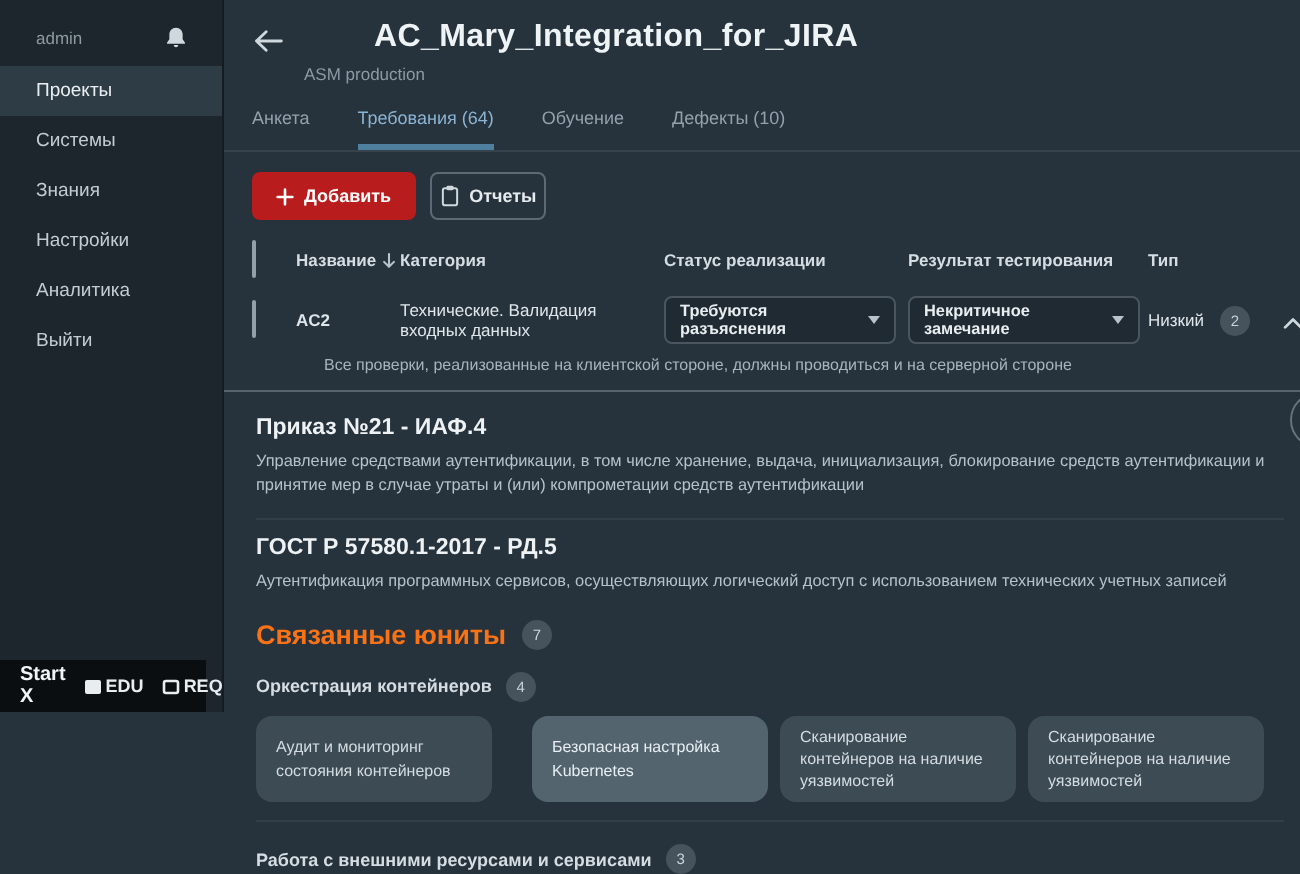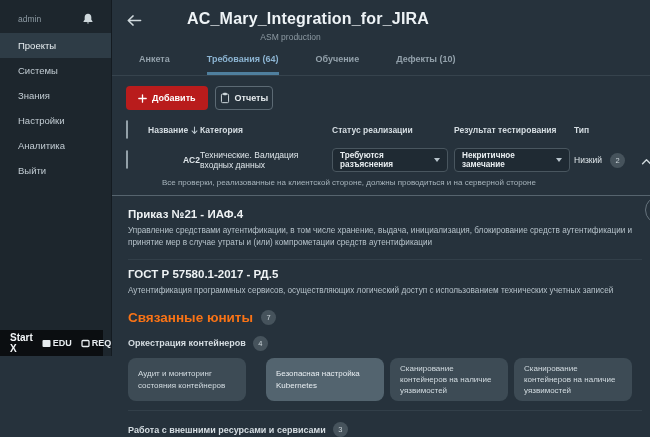--- a/index.html
+++ b/index.html
@@ -20,38 +20,38 @@
   .taskbar { position:absolute; left:0; bottom:0; width:103px; height:26px;
     background:#0b0e11; display:flex; align-items:center; gap:9px; padding:0 10px; }
   .tb-start { font-size:10px; font-weight:bold; color:#f2f5f7; }
   .tb-app { display:flex; align-items:center; gap:2px; font-size:9px; font-weight:bold; color:#e8edf0; }
 
   
   .main { position:relative; flex:1; height:437px; background:#26323c; }
   .hdr { display:flex; align-items:flex-start; gap:10px; padding:10px 14px 0 14px; }
   .back-btn { margin-top:4px; cursor:pointer; }
   .title { font-size:16px; font-weight:bold; color:#eef3f6; letter-spacing:.2px;margin-left:35px; }
-  .subtitle { font-size:8.5px; color:#8d9aa3; margin-top:4px;text-align:center; }
+  .subtitle { font-size:8.5px; color:#8d9aa3; margin-top:4px; }
 
   .tabs { display:flex; gap:24px; padding:8px 14px 0 14px; border-bottom:1px solid #36434d; }
-  .tab { font-size:9px; font-weight:bold; color:#93a1ab; padding:4px 0 8px 0;
-    cursor:pointer; border-bottom:3px solid transparent;margin-left:13px; }
+  .tab { font-size:9px; font-weight:normal; color:#93a1ab; padding:4px 0 8px 0;
+    cursor:pointer; border-bottom:3px solid transparent; }
   .tab.active { color:#8cb4d2; border-bottom-color:#4f7f9e; }
 
   .toolbar { display:flex; gap:7px; padding:10px 14px 8px 14px; }
   .btn-add { display:flex; align-items:center; gap:5px; background:#b91c1c; color:#fff;
     font-size:9px; font-weight:bold; border:none; border-radius:4px; padding:6px 12px; cursor:pointer; }
   .btn-reports { display:flex; align-items:center; gap:5px; background:transparent; color:#e6ebee;
     font-size:9px; font-weight:bold; border:1px solid #5c6a74; border-radius:4px; padding:5px 4px; cursor:pointer;justify-content:flex-end; }
 
   .thead,.trow { display:flex; align-items:center; padding:0 30px 0 14px; }
   .thead { height:24px; }
   .th { font-size:8.5px; font-weight:bold; color:#d5dde2; display:flex; align-items:center; gap:3px; }
   .cell-check { width:22px; flex:0 0 22px; }
-  .cell-name { width:52px; flex:0 0 52px;text-align:right; }
+  .cell-name { width:52px; flex:0 0 52px; }
   .cell-cat { width:132px; flex:0 0 132px; }
   .cell-status { width:122px; flex:0 0 122px; }
   .cell-result { width:120px; flex:0 0 120px; }
   .cell-type { flex:1; display:flex; align-items:center; gap:8px; }
   .checkbox { width:13px; height:13px; border:1.4px solid #93a0a8; border-radius:3px; cursor:pointer; }
   .trow { height:32px; margin-top:2px; }
   .td { font-size:8.5px; color:#dfe6ea; }
   .td-name { font-weight:bold; }
   .dropdown { display:flex; align-items:center; justify-content:space-between;
     width:116px; height:24px; background:#1f2a33; border:1px solid #49565f; border-radius:4px;

